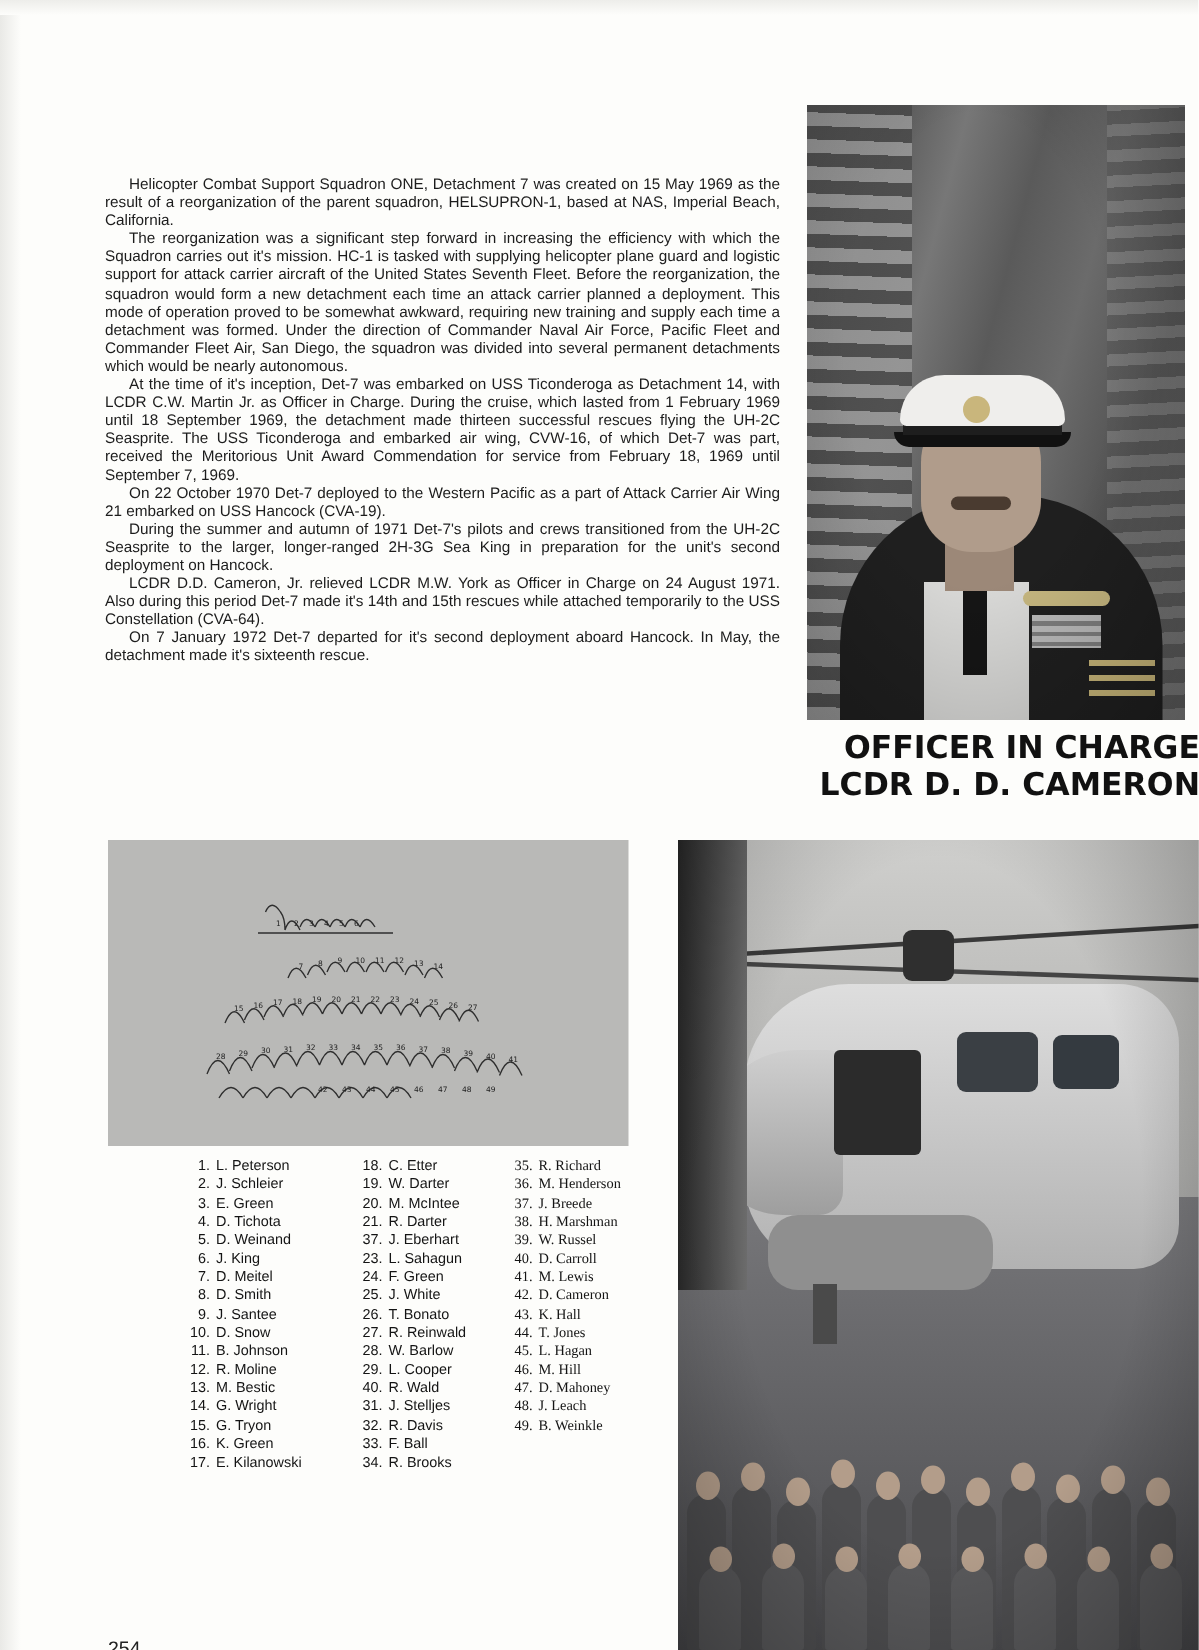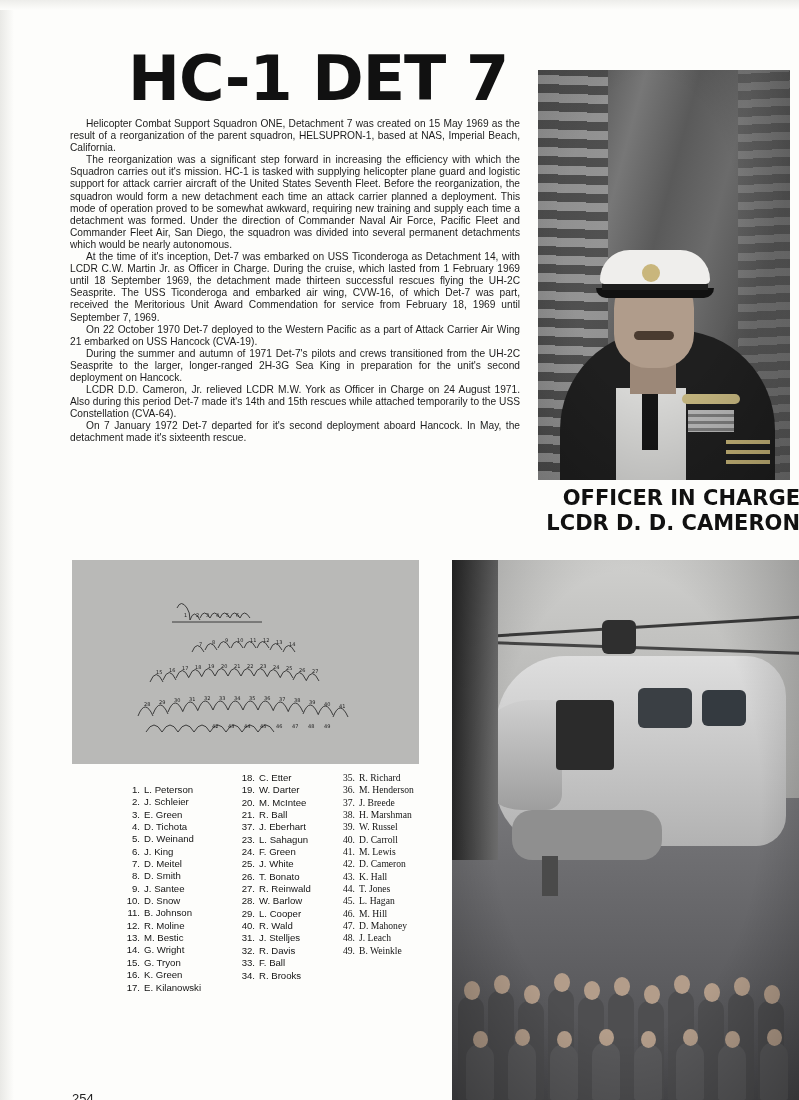--- a/index.html
+++ b/index.html
@@ -263,21 +263,21 @@
     top: 772px;
     width: 320px;
     font-size: 9.6px;
     line-height: 12.35px;
     color: #141414;
   }
   .namelist .col {
     position: absolute;
     top: 0;
   }
-  .namelist .c1 { left: 0px; margin-top: 12px; }
+  .namelist .c1 { left: 0px; }
   .namelist .c2 { left: 115px; }
   .namelist .c3 { left: 215px; font-family: Liberation Serif, serif; }
   .namelist .row { white-space: nowrap; }
   .namelist .num {
     display: inline-block;
     width: 20px;
     text-align: right;
     margin-right: 4px;
   }
 
@@ -403,21 +403,20 @@
     margin-top: 47px;
   }
 </style>
 </head>
 <body>
 
 <div class="page">
   <div class="scan-edge-left"></div>
   <div class="scan-edge-top"></div>
 
-  <div class="title">HC-1 DET 7</div>
 
   <div class="article">
     <p>Helicopter Combat Support Squadron ONE, Detachment 7 was created on 15 May 1969 as the result of a reorganization of the parent squadron, HELSUPRON-1, based at NAS, Imperial Beach, California.</p>
     <p>The reorganization was a significant step forward in increasing the efficiency with which the Squadron carries out it's mission. HC-1 is tasked with supplying helicopter plane guard and logistic support for attack carrier aircraft of the United States Seventh Fleet. Before the reorganization, the squadron would form a new detachment each time an attack carrier planned a deployment. This mode of operation proved to be somewhat awkward, requiring new training and supply each time a detachment was formed. Under the direction of Commander Naval Air Force, Pacific Fleet and Commander Fleet Air, San Diego, the squadron was divided into several permanent detachments which would be nearly autonomous.</p>
     <p>At the time of it's inception, Det-7 was embarked on USS Ticonderoga as Detachment 14, with LCDR C.W. Martin Jr. as Officer in Charge. During the cruise, which lasted from 1 February 1969 until 18 September 1969, the detachment made thirteen successful rescues flying the UH-2C Seasprite. The USS Ticonderoga and embarked air wing, CVW-16, of which Det-7 was part, received the Meritorious Unit Award Commendation for service from February 18, 1969 until September 7, 1969.</p>
     <p>On 22 October 1970 Det-7 deployed to the Western Pacific as a part of Attack Carrier Air Wing 21 embarked on USS Hancock (CVA-19).</p>
     <p>During the summer and autumn of 1971 Det-7's pilots and crews transitioned from the UH-2C Seasprite to the larger, longer-ranged 2H-3G Sea King in preparation for the unit's second deployment on Hancock.</p>
     <p>LCDR D.D. Cameron, Jr. relieved LCDR M.W. York as Officer in Charge on 24 August 1971. Also during this period Det-7 made it's 14th and 15th rescues while attached temporarily to the USS Constellation (CVA-64).</p>
     <p>On 7 January 1972 Det-7 departed for it's second deployment aboard Hancock. In May, the detachment made it's sixteenth rescue.</p>
   </div>
@@ -532,21 +531,21 @@
       <div class="row"><span class="num">13.</span><span>M. Bestic</span></div>
       <div class="row"><span class="num">14.</span><span>G. Wright</span></div>
       <div class="row"><span class="num">15.</span><span>G. Tryon</span></div>
       <div class="row"><span class="num">16.</span><span>K. Green</span></div>
       <div class="row"><span class="num">17.</span><span>E. Kilanowski</span></div>
     </div>
     <div class="col c2">
       <div class="row"><span class="num">18.</span><span>C. Etter</span></div>
       <div class="row"><span class="num">19.</span><span>W. Darter</span></div>
       <div class="row"><span class="num">20.</span><span>M. McIntee</span></div>
-      <div class="row"><span class="num">21.</span><span>R. Ball</span></div>
+      <div class="row"><span class="num">21.</span><span>R. Darter</span></div>
       <div class="row"><span class="num">37.</span><span>J. Eberhart</span></div>
       <div class="row"><span class="num">23.</span><span>L. Sahagun</span></div>
       <div class="row"><span class="num">24.</span><span>F. Green</span></div>
       <div class="row"><span class="num">25.</span><span>J. White</span></div>
       <div class="row"><span class="num">26.</span><span>T. Bonato</span></div>
       <div class="row"><span class="num">27.</span><span>R. Reinwald</span></div>
       <div class="row"><span class="num">28.</span><span>W. Barlow</span></div>
       <div class="row"><span class="num">29.</span><span>L. Cooper</span></div>
       <div class="row"><span class="num">40.</span><span>R. Wald</span></div>
       <div class="row"><span class="num">31.</span><span>J. Stelljes</span></div>

